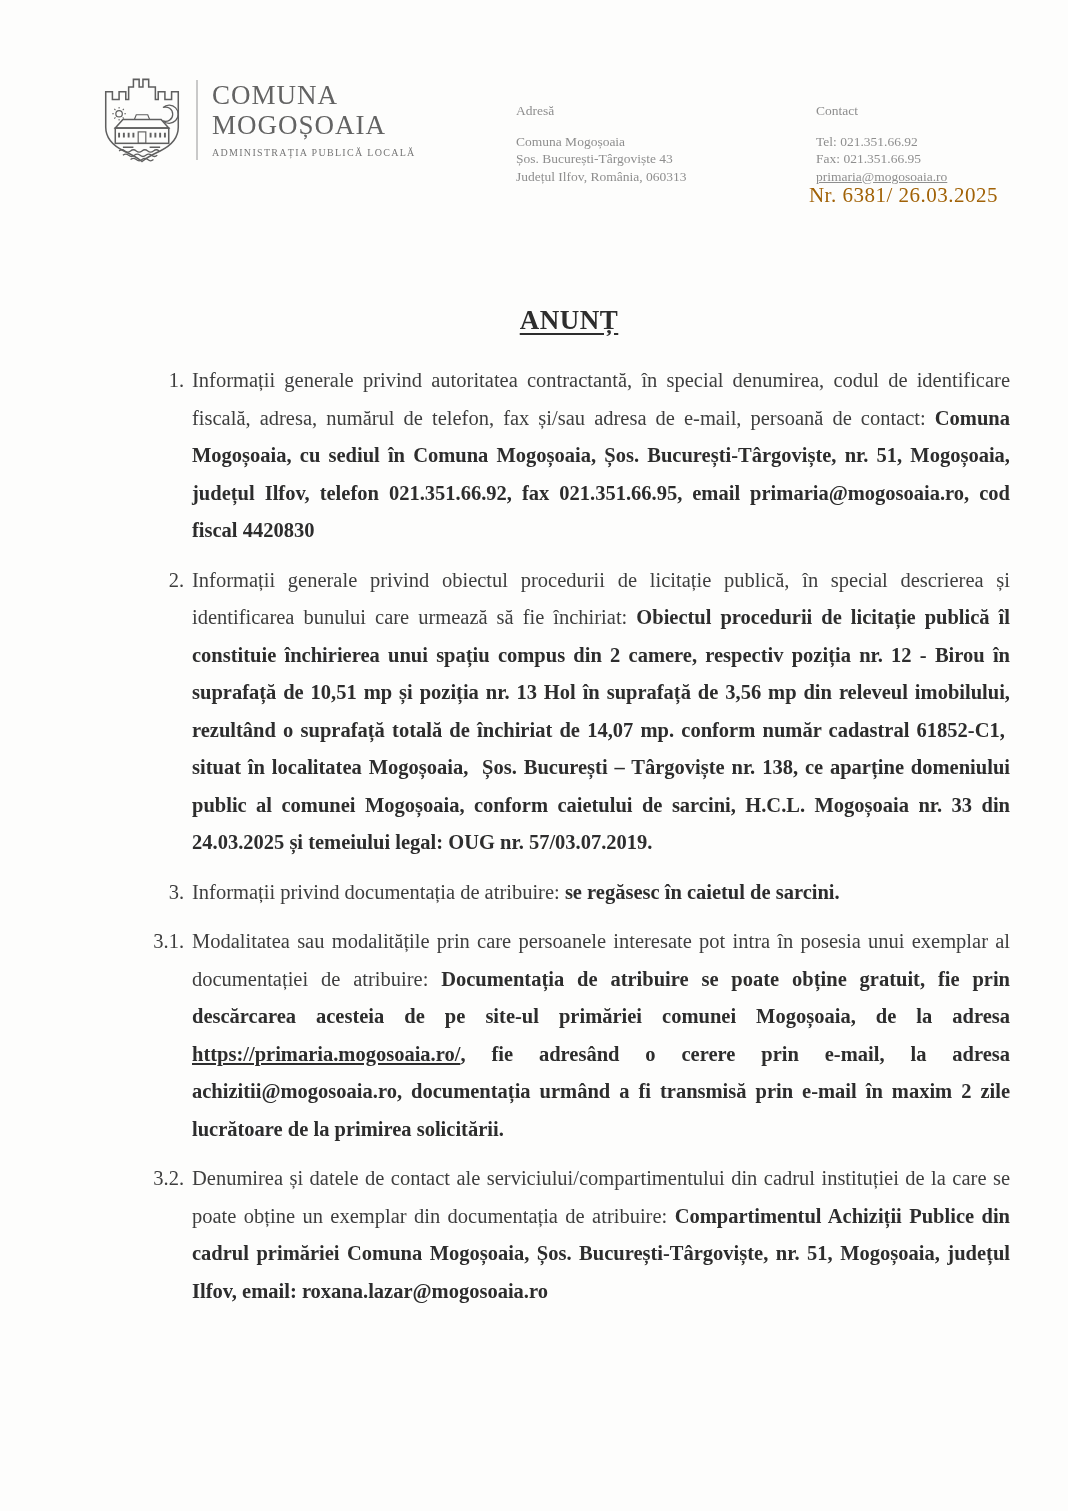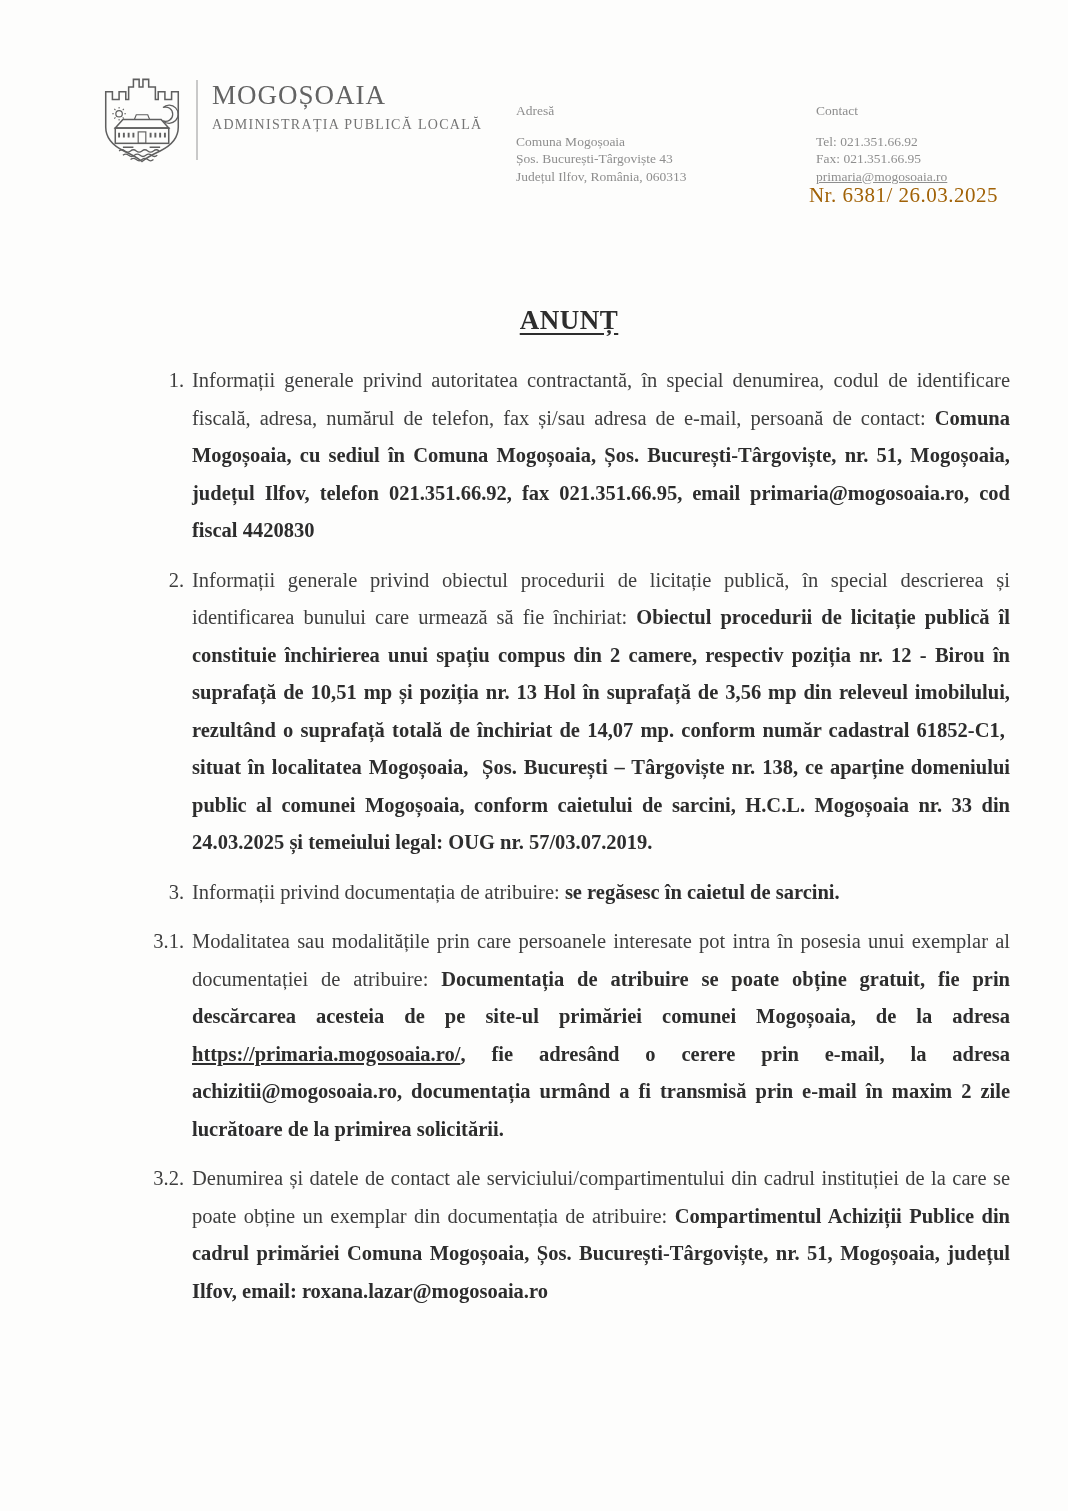--- a/index.html
+++ b/index.html
@@ -11,21 +11,21 @@
     position:relative;
     overflow:hidden;
   }
   .page{position:absolute;inset:0;}
 
   
   .logo{position:absolute;left:100px;top:72px;width:84px;height:94px;}
   .logo-divider{position:absolute;left:196px;top:80px;width:2px;height:80px;background:#c9c9c9;}
   .org{position:absolute;left:212px;top:80px;}
   .org-name{font-size:27px;line-height:30px;letter-spacing:1px;color:#636363;}
-  .org-sub{font-size:14px;letter-spacing:1.3px;color:#757575;margin-top:7px;}
+  .org-sub{font-size:10px;letter-spacing:1.3px;color:#757575;margin-top:7px;}
   .head-col{position:absolute;top:70px;font-size:13.5px;line-height:17.5px;color:#8e8e8e;}
   .addr-block{left:516px;}
   .contact-block{left:816px;}
   .col-heading{margin-bottom:13px;margin-top:32px;}
   .head-link{color:#8e8e8e;text-decoration:underline;cursor:pointer;}
 
   .doc-number{
     position:absolute;right:70px;top:183px;
     font-size:21px;color:#a16207;letter-spacing:0.5px;
   }
@@ -93,20 +93,21 @@
       <path stroke-width="1.6" d="M24 77 H35 M52 77 H63"></path>
 
       <path stroke-width="1.3" d="M20 81 q3 -2.6 6 0 q3 2.6 6 0 q3 -2.6 6 0 q3 2.6 6 0 q3 -2.6 6 0 q3 2.6 6 0 q3 -2.6 6 0"></path>
       <path stroke-width="1.3" d="M24 85.5 q3 -2.6 6 0 q3 2.6 6 0 q3 -2.6 6 0 q3 2.6 6 0 q3 -2.6 6 0 q3 2.6 6 0"></path>
       <path stroke-width="1.3" d="M32 90 q3 -2.6 6 0 q3 2.6 6 0 q3 -2.6 6 0 q3 2.6 6 0"></path>
     </svg>
 
     <div class="logo-divider"></div>
 
     <div class="org">
+      <div class="org-name">COMUNA</div>
       <div class="org-name">MOGOȘOAIA</div>
       <div class="org-sub">ADMINISTRAȚIA PUBLICĂ LOCALĂ</div>
     </div>
 
     <div class="head-col addr-block">
       <div class="col-heading">Adresă</div>
       <div>Comuna Mogoșoaia</div>
       <div>Șos. București-Târgoviște 43</div>
       <div>Județul Ilfov, România, 060313</div>
     </div>

